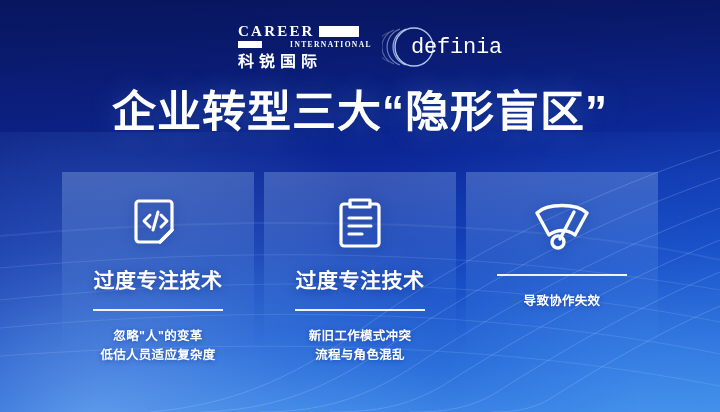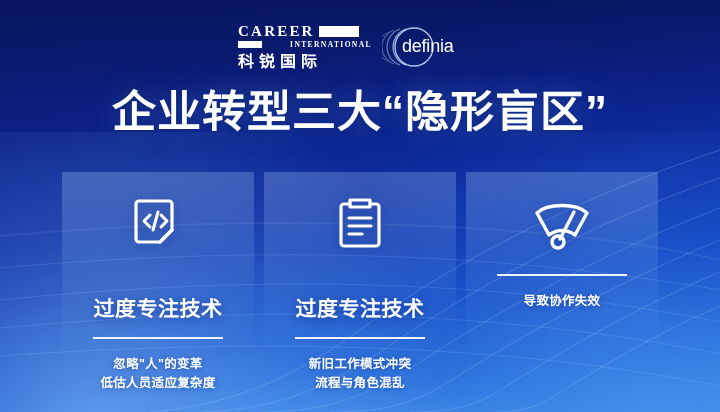--- a/index.html
+++ b/index.html
@@ -56,23 +56,23 @@
     color:#ffffff; font-size:7.5px; font-weight:bold; letter-spacing:1.4px;
     line-height:1; font-family:"Liberation Serif","DejaVu Serif",serif;padding-left:24px;
   }
   .lc-cn {
     color:#ffffff; font-size:16px; font-weight:bold; letter-spacing:5px;
     line-height:1.15; margin-top:2px;
   }
   .logo-def { position:relative; display:flex; align-items:center; height:42px; width:100px; }
   .logo-def svg { position:absolute; left:0; top:0; }
   .def-word {
-    position:absolute; left:20px; top:11px;
-    color:#ffffff; font-size:18px; letter-spacing:-0.2px; line-height:1;
-    font-family:Liberation Sans, sans-serif;
+    position:absolute; left:29px; top:11px;
+    color:#ffffff; font-size:22px; letter-spacing:-0.2px; line-height:1;
+    font-family:Liberation Mono, monospace;
   }
 
   
   .title {
     position:absolute; top:88px; left:0; right:0;
     text-align:center; z-index:6;
     color:#ffffff;
     font-size:44px; font-weight:bold; letter-spacing:1px; line-height:1.08;
     text-shadow:0 2px 10px rgba(0,25,110,0.55), 0 0 26px rgba(120,190,255,0.35);
     white-space:nowrap;
@@ -86,21 +86,21 @@
   }
   .card {
     position:relative; flex:1 1 0;
     padding-top:22px;
     text-align:center;
     background:linear-gradient(178deg, rgba(190,225,255,0.26) 0%, rgba(160,210,255,0.16) 34%, rgba(140,200,255,0.06) 62%, rgba(140,200,255,0.0) 86%);
   }
   .card-icon { height:62px; display:flex; align-items:center; justify-content:center; }
   .card-icon svg { display:block; filter:drop-shadow(0 2px 6px rgba(0,30,110,0.35)); }
   .card-title {
-    margin-top:42px;
+    margin-top:14px;
     color:#ffffff; font-size:21px; font-weight:bold; letter-spacing:0.5px;
     line-height:1; white-space:nowrap;
     text-shadow:0 2px 8px rgba(0,30,120,0.5);
   }
   .card-rule {
     width:130px; height:2px; margin:18px auto 0;
     background:#ffffff; opacity:0.92;
   }
   .card-desc {
     margin-top:16px;

